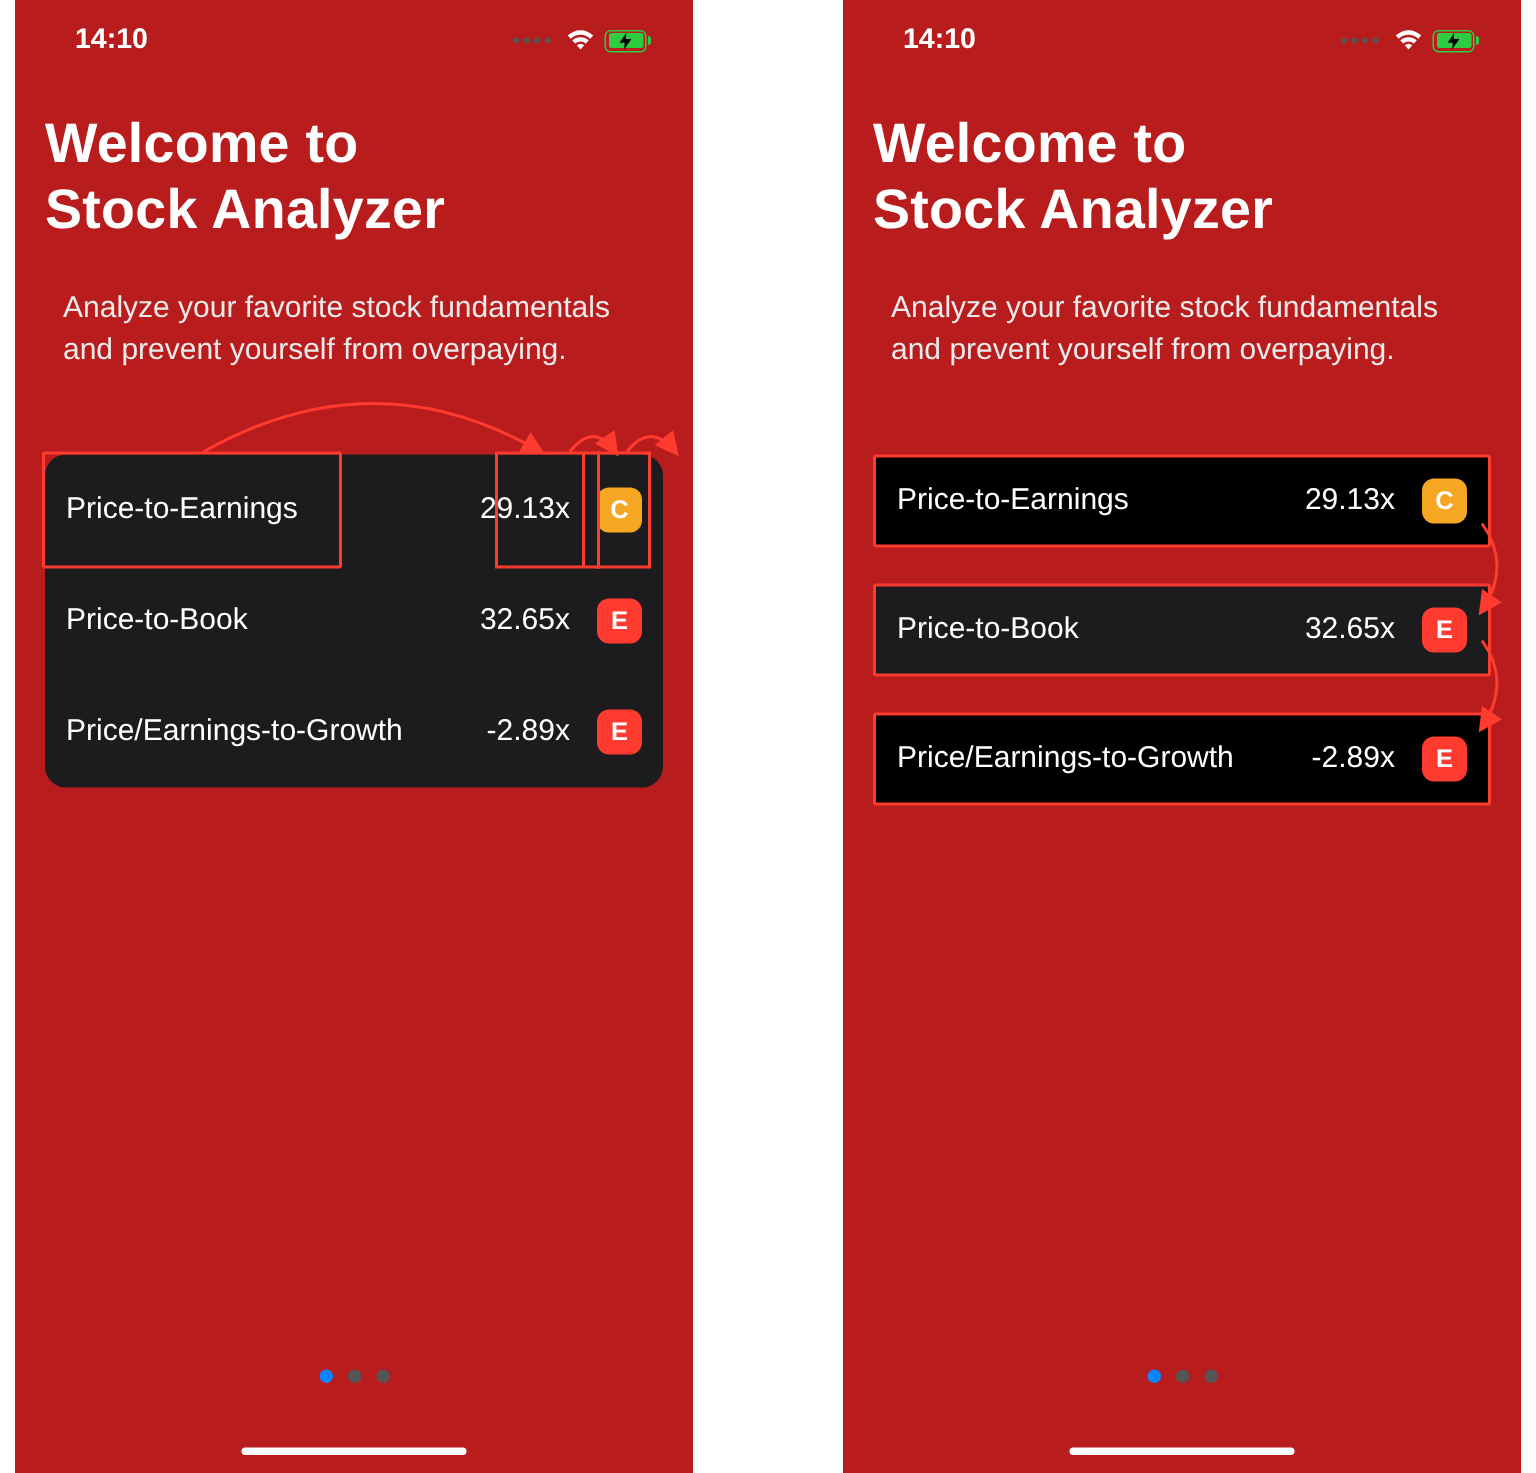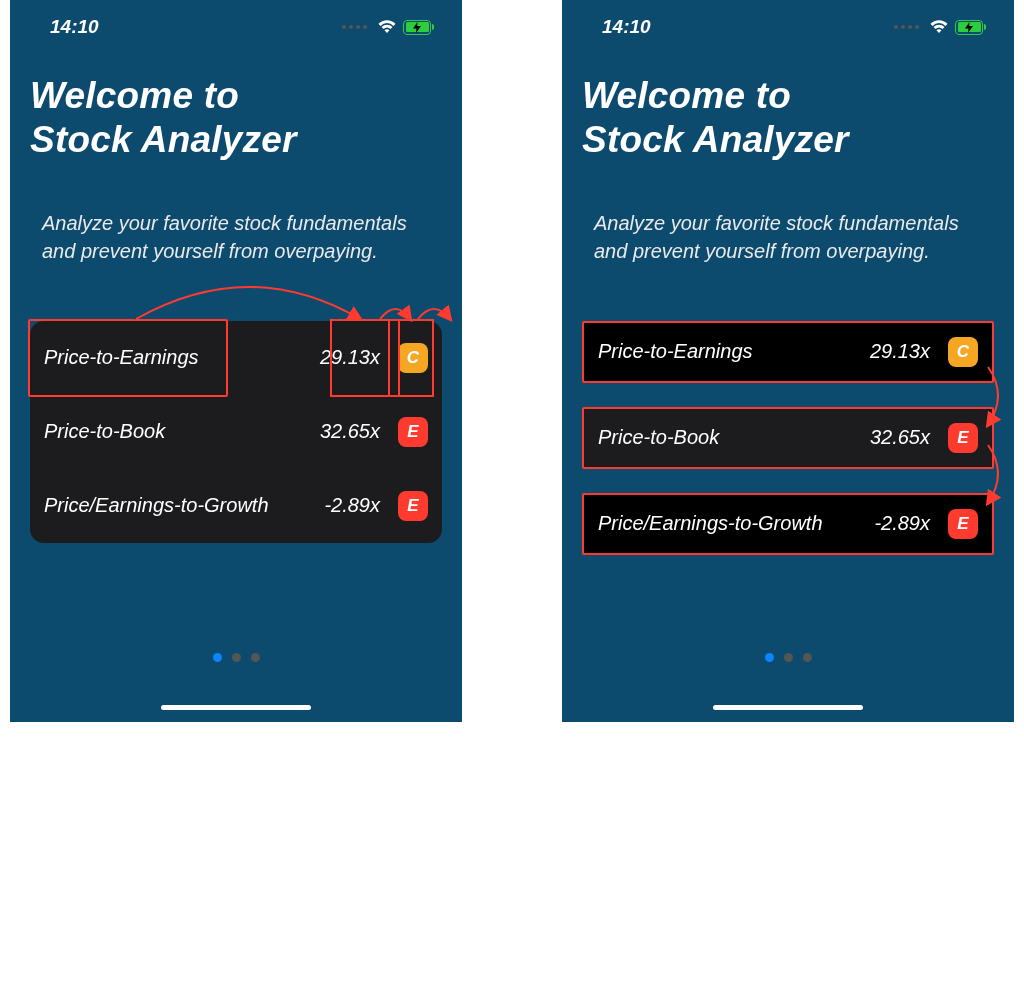--- a/index.html
+++ b/index.html
@@ -7,27 +7,26 @@
       background: #fff;
       font-family: -apple-system, BlinkMacSystemFont, "Segoe UI", Helvetica, Arial, sans-serif;
       width: 1024px;
       height: 982px;
       display: flex;
       gap: 100px;
       padding: 0 10px;
     }
     .phone {
       width: 456px;
-      height: 722px;
-      background: #0c4a6e;
+      height: 982px;
+      background: #b91c1c;
       position: relative;
       border-radius: 0;
       overflow: hidden;
       color: #fff;
-      font-style: italic;
     }
     .status-bar {
       display: flex;
       justify-content: space-between;
       align-items: center;
       padding: 16px 28px 4px 40px;
       font-size: 19px;
       font-weight: 600;
     }
     .status-right {
@@ -87,21 +86,21 @@
     .content {
       padding: 32px 20px 14px 20px;
     }
     .heading {
       font-size: 37px;
       font-weight: 700;
       line-height: 1.2;
       letter-spacing: 0.2px;
     }
     .subtitle {
-      margin-top: 46px;
+      margin-top: 28px;
       padding: 0 12px;
       font-size: 20px;
       color: #eaeaea;
       line-height: 1.4;
     }
     
     .arrow-overlay {
       position: relative;
       height: 46px;
       margin: 10px 0 0 0;

